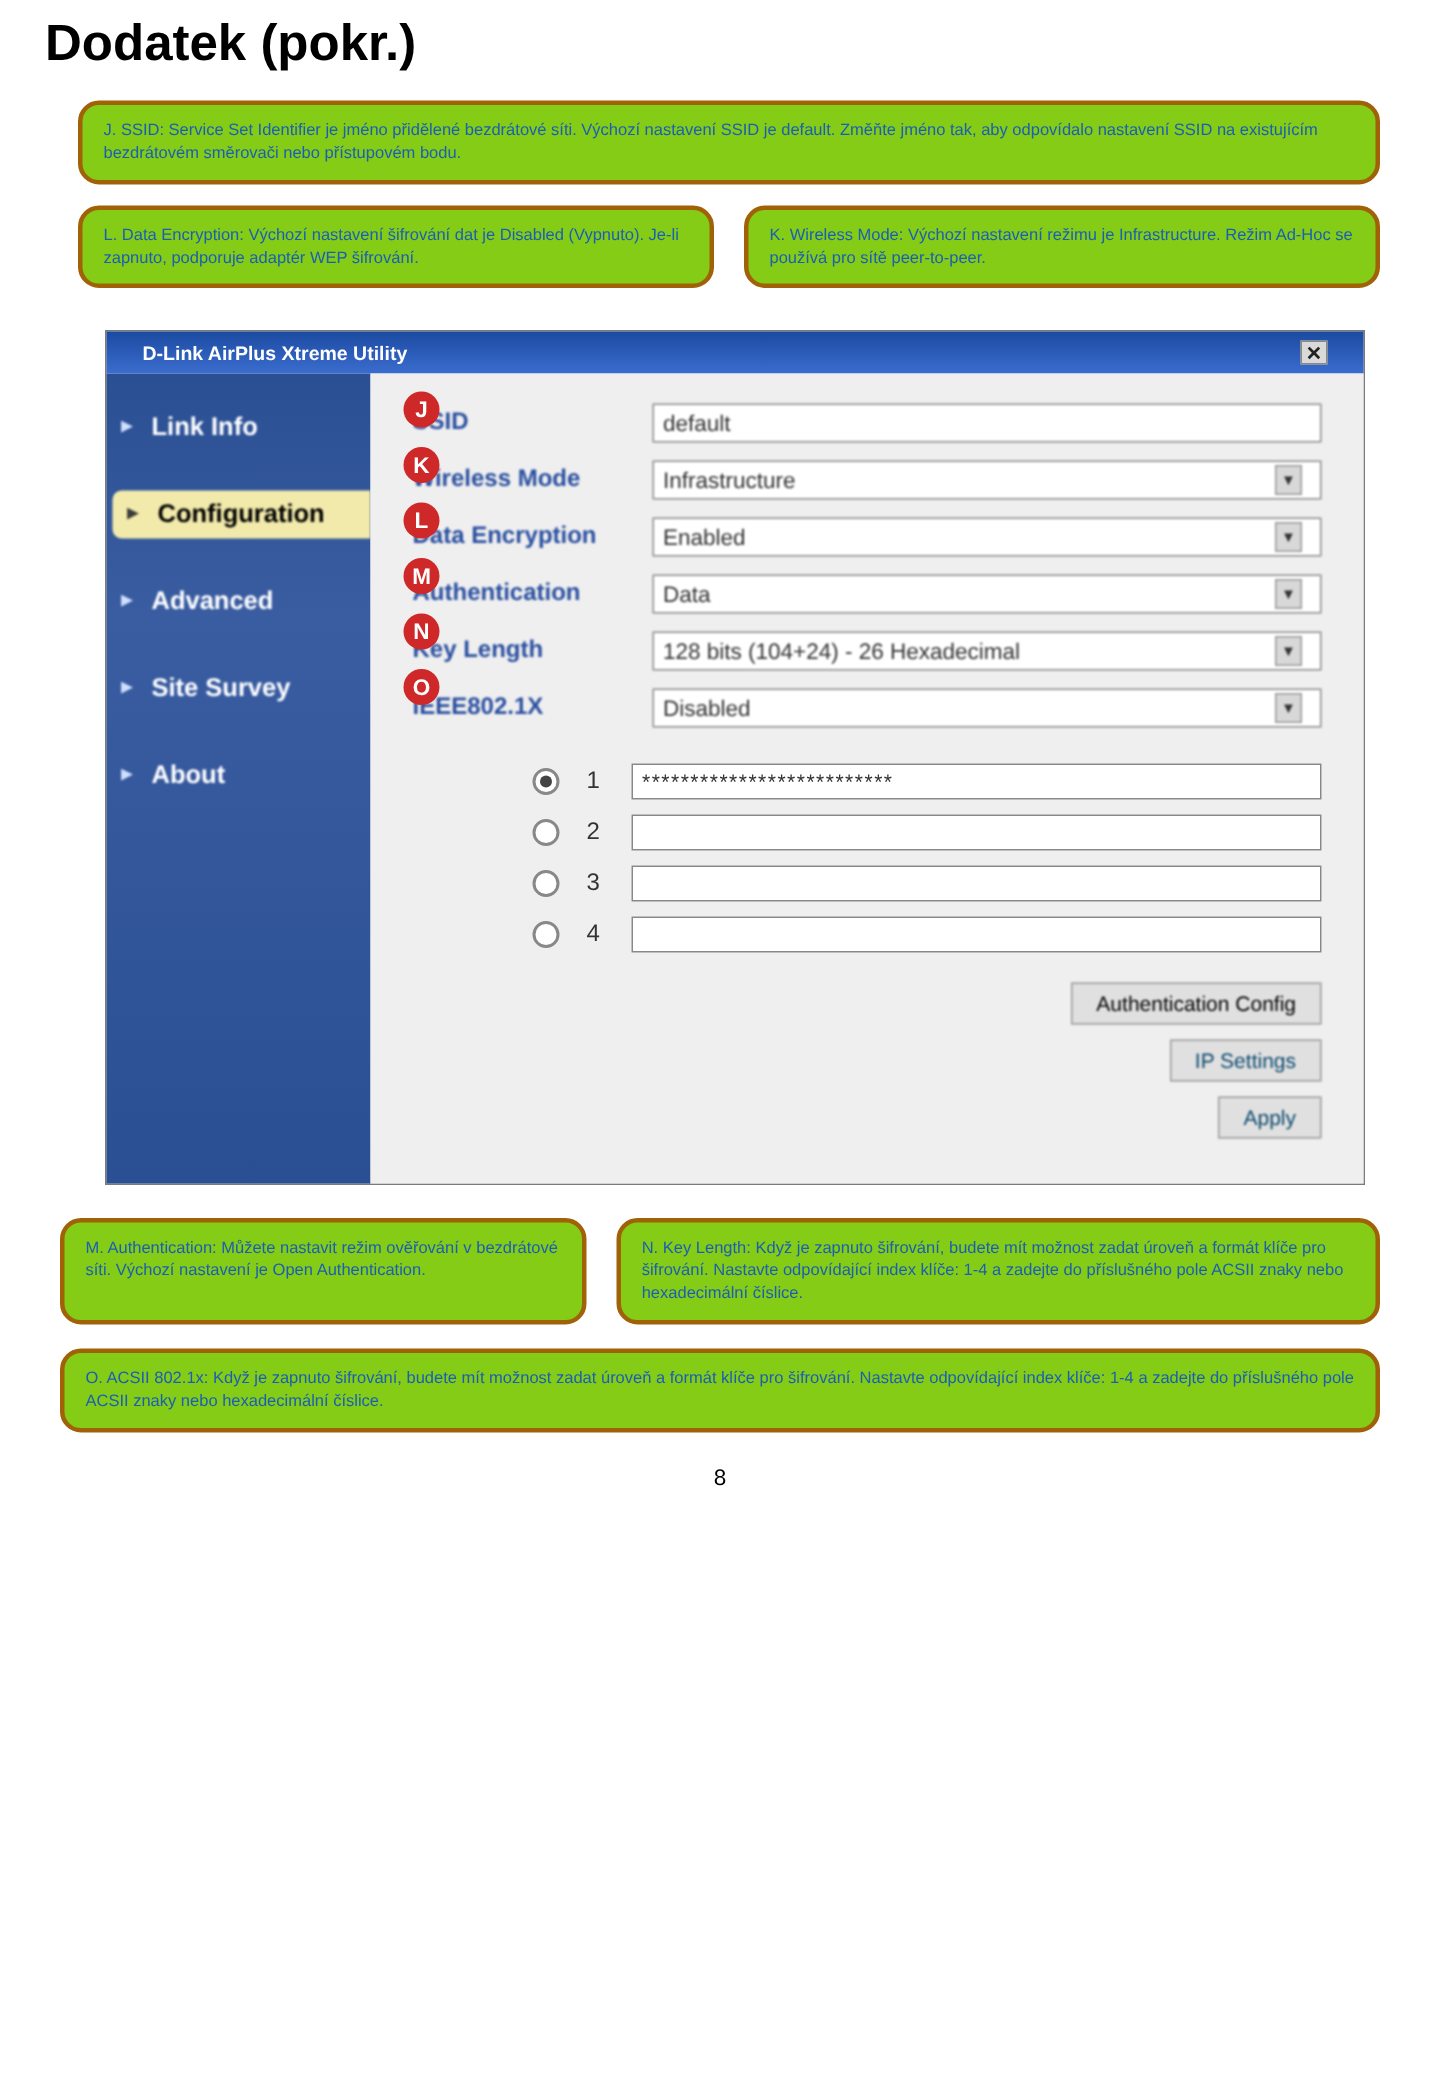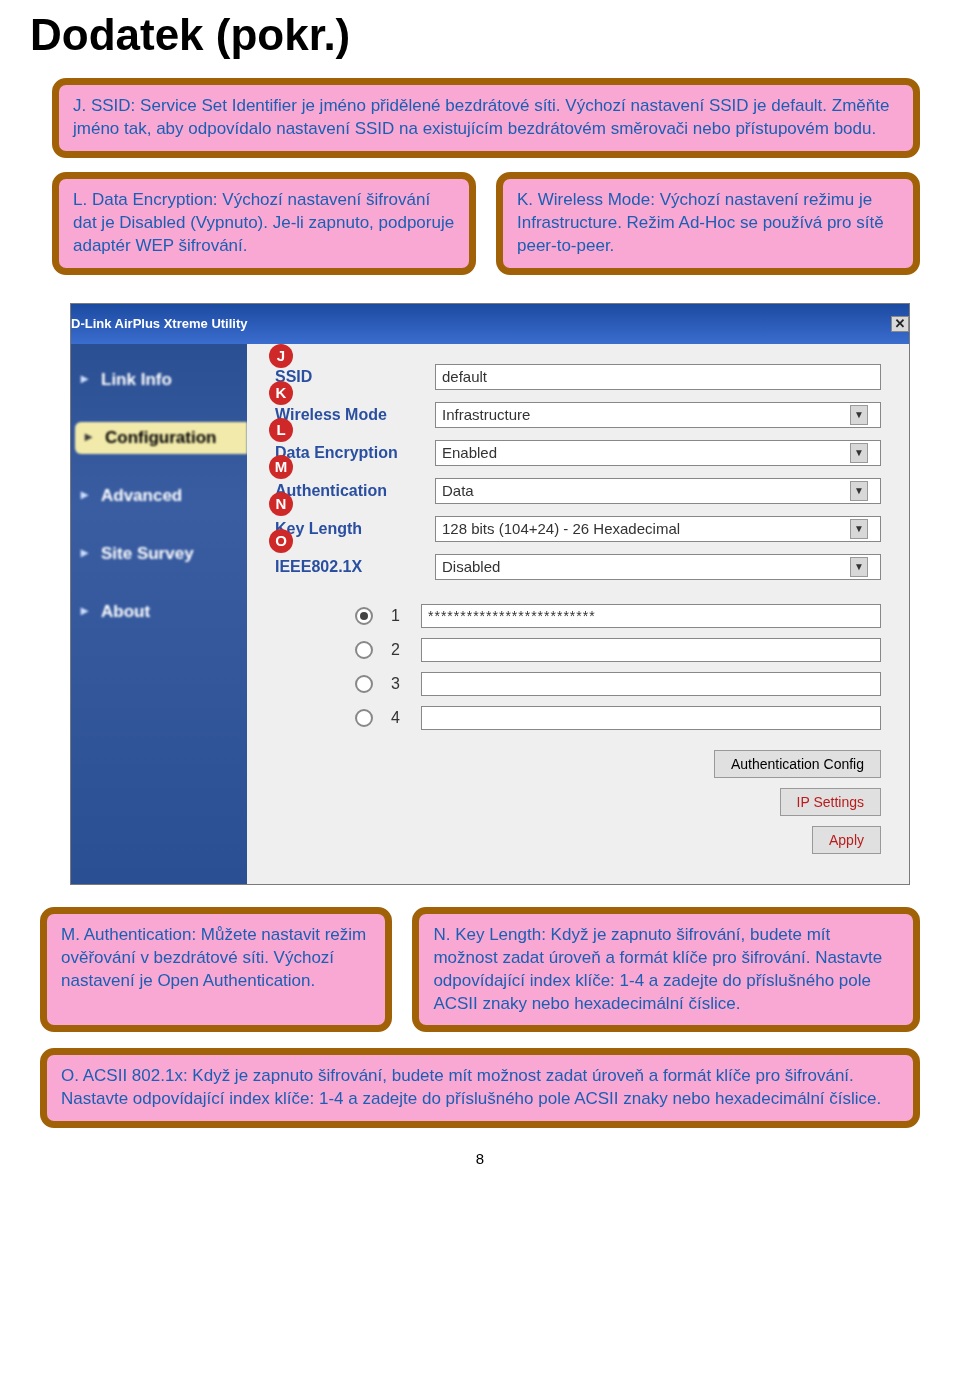--- a/index.html
+++ b/index.html
@@ -5,32 +5,32 @@
   * { box-sizing: border-box; margin: 0; padding: 0; }
   body {
     font-family: Arial, Helvetica, sans-serif;
     width: 960px;
     height: 1400px;
     background: #fff;
     padding: 10px 30px 20px 30px;
     position: relative;
   }
   .page-title {
-    font-size: 44px;
+    font-size: 34px;
     font-weight: bold;
     color: #000;
     margin-bottom: 18px;
   }
   .callout {
-    border: 7px solid #a16207;
+    border: 3px solid #a16207;
     border-radius: 14px;
-    background: #f9a8d4;
+    background: #84cc16;
     padding: 10px 14px;
     color: #1a5fb4;
-    font-size: 17px;
+    font-size: 11px;
     line-height: 1.35;
   }
   .callout .label-strong { color: #1a5fb4; font-weight: normal; }
   .callout-row {
     display: flex;
     gap: 20px;
     margin-top: 14px;
   }
   .callout-row .callout { flex: 1; }
   .callout-full { margin-left: 22px; margin-right: 10px; }
@@ -41,22 +41,22 @@
     margin: 28px 20px 22px 40px;
     border: 1px solid #7a7a7a;
     background: #ececec;
     position: relative;
   }
   .app-titlebar {
     display: flex;
     justify-content: space-between;
     align-items: center;
     background: linear-gradient(#1b4aa0, #3b6dcf);
-    height: 40px;
-    padding: 0 0;
+    height: 28px;
+    padding: 0 24px;
     color: #fff;
     font-size: 13px;
     font-weight: bold;
     filter: blur(0.5px);
   }
   .titlebar-close {
     width: 18px; height: 16px;
     background: #d9d9d9;
     color: #222;
     font-size: 13px;
@@ -182,21 +182,21 @@
   .btn-row {
     display: flex;
     justify-content: flex-end;
     margin-top: 10px;
   }
   .win-btn {
     background: #e0e0e0;
     border: 1px solid #999;
     padding: 5px 16px;
     font-size: 14px;
-    color: #b91c1c;
+    color: #0c4a6e;
     filter: blur(0.6px);
     margin-left: 8px;
   }
   .win-btn.disabled { color: #000000; }
 
   
   .markers {
     position: absolute;
     left: 198px;
     top: 40px;

